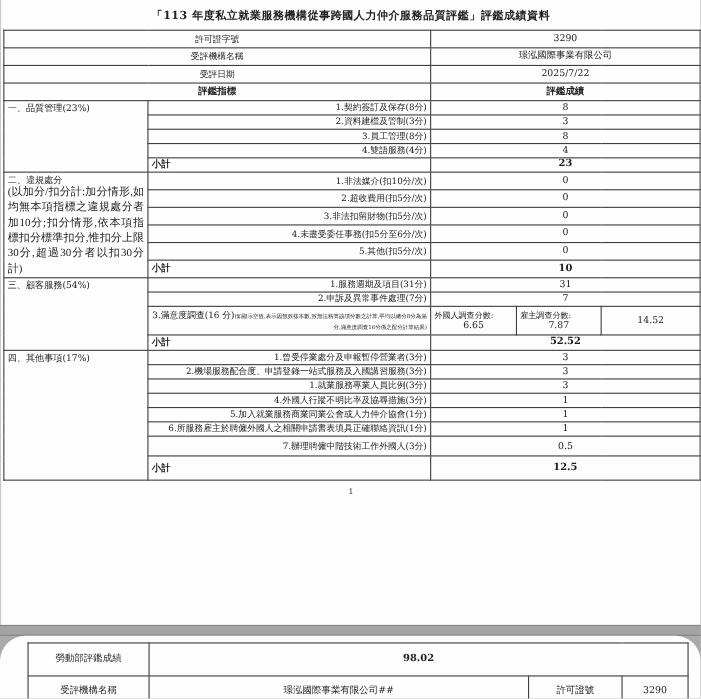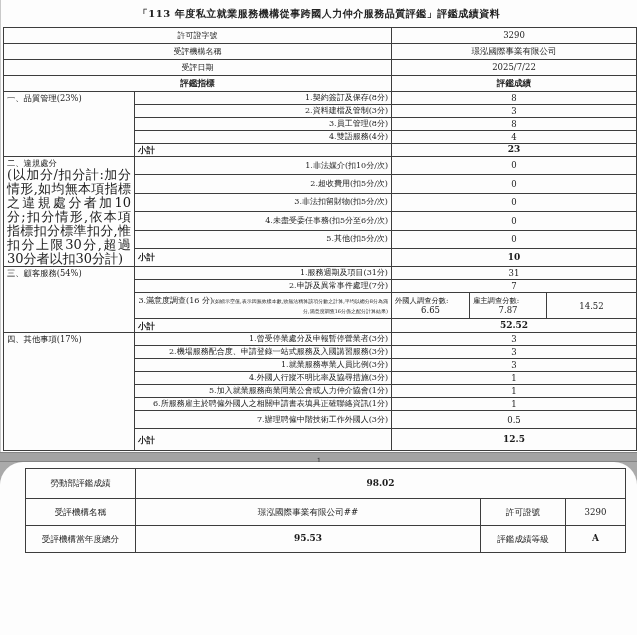--- a/index.html
+++ b/index.html
@@ -1,38 +1,38 @@
 <!DOCTYPE html>
 <html><head>
 <meta charset="utf-8">
 <style>
   * { box-sizing: border-box; margin: 0; padding: 0; }
   html, body { width: 637px; height: 635px; overflow: hidden; background: #aaa; }
   body { font-family: "DejaVu Serif", "Liberation Serif", serif; color: #1c1c1c; }
 
-  .page1 { width: 637px; height: 452px; background: #fdfdfd; position: relative; border-left: 1px solid #c9c9c9; }
+  .page1 { width: 637px; height: 568px; background: #fdfdfd; position: relative; border-left: 1px solid #c9c9c9; }
   .sep   { width: 637px; height: 10px; background: #a3a3a3; border-top: 1px solid #858585; border-bottom: 1px solid #858585; }
   .page2 { width: 637px; height: 205px; background: #fdfdfd; overflow: hidden; position: relative; border-radius: 23px; }
 
   .doc-title { text-align: center; font-size: 10px; padding-top: 7px; letter-spacing: 0.5px; font-weight: bold; color: #222; }
 
   table { border-collapse: collapse; table-layout: fixed; padding-left: 16px; }
   td { border: 1px solid #3d3d3d; font-size: 8px; padding: 0 3px; overflow: hidden; line-height: 1.25; }
 
   .t1 { width: 633px; margin: 6px 0 0 2px; border: 1.5px solid #2b2b2b; }
   .t1 .h16 { height: 16px; }
   .t1 .h13 { height: 13px; }
   .t1 .h14 { height: 14px; }
   .t1 .h26 { height: 26px; }
   .t1 .h18 { height: 18px; }
   .t1 .h22 { height: 22px; }
   .lblc { text-align: center; }
   .valc { text-align: center; font-size: 8.5px; }
   .cat  { vertical-align: top; padding-top: 1px; font-size: 8.3px; }
-  .cat .note { font-size: 13px; line-height: 14px; text-align: justify; }
+  .cat .note { font-size: 10px; line-height: 14px; text-align: justify; font-family: Liberation Serif, serif; }
   .ind  { text-align: right; font-size: 8px; }
   .subl { font-weight: bold; font-size: 8.5px; }
   .subv { font-weight: bold; font-size: 9px; text-align: center; margin-top: 39px; }
   .hdr  { font-weight: bold; text-align: center; font-size: 8.6px; }
 
   .survey-label { font-size: 8px; }
   .survey-note  { font-size: 5px; line-height: 6px; color: #2a2a2a; }
   .survey-cell .sl { font-size: 7.3px; text-align: left; }
   .survey-cell .sv { font-size: 8.5px; text-align: center; }
 

